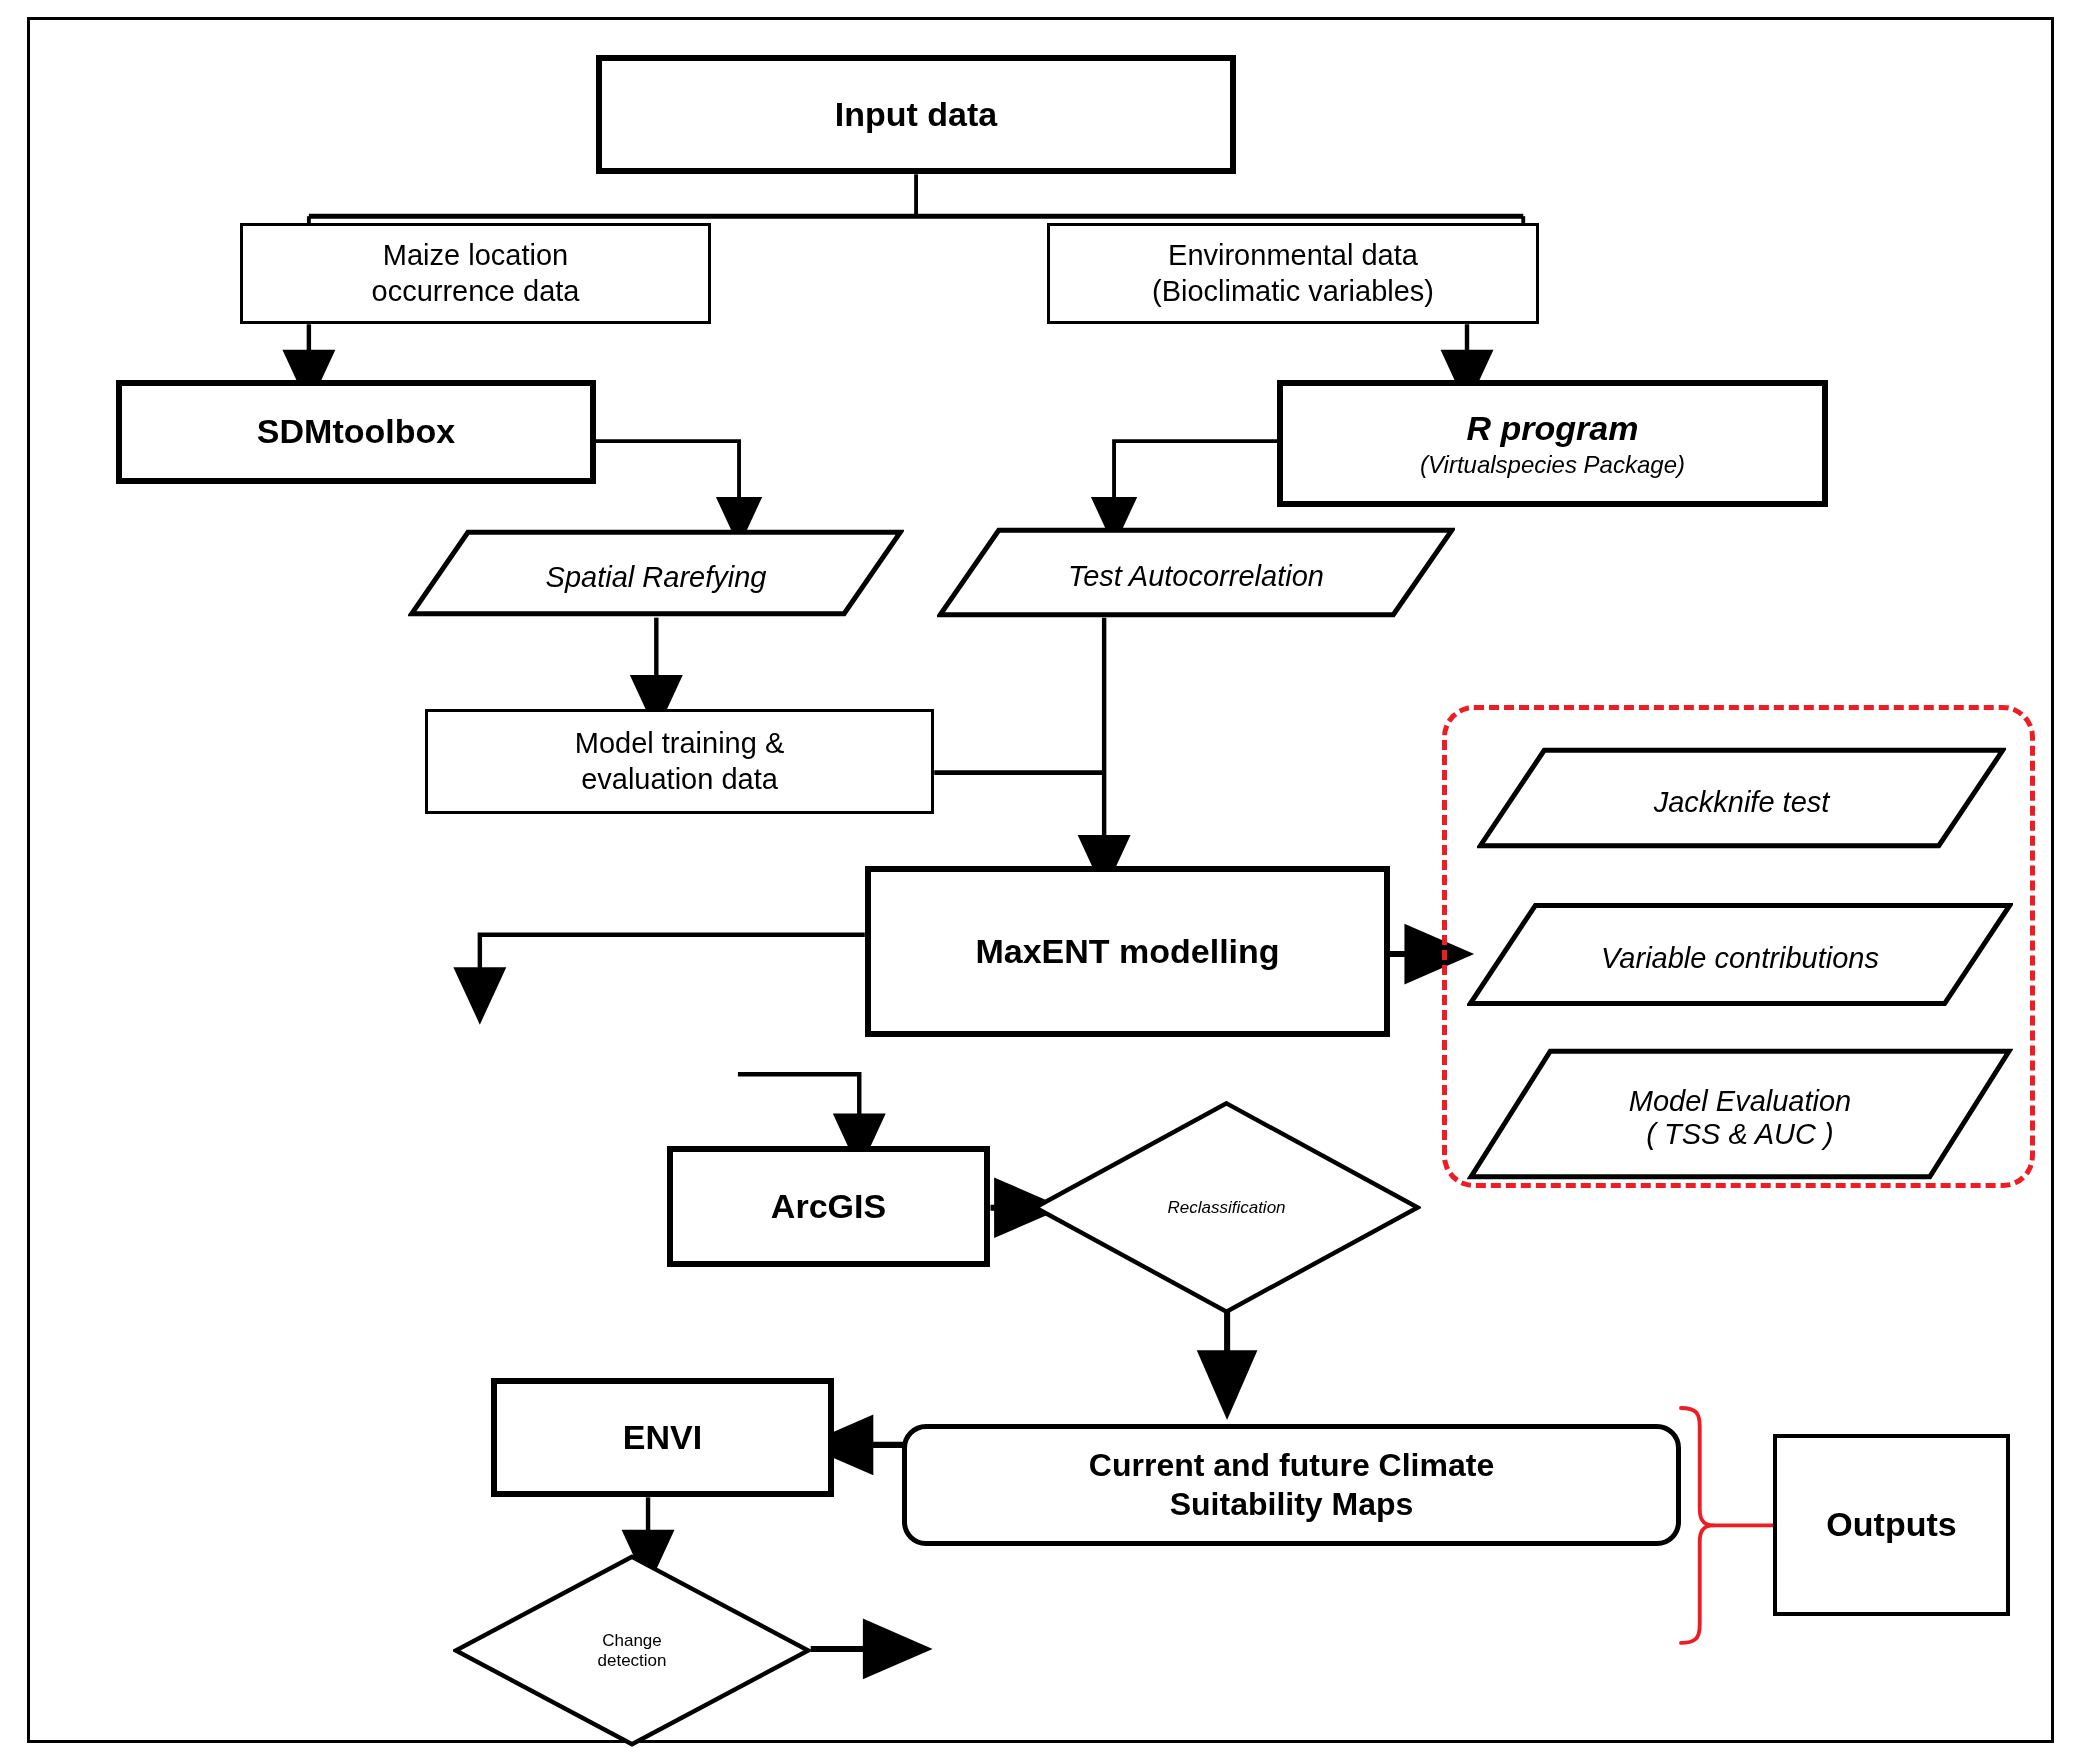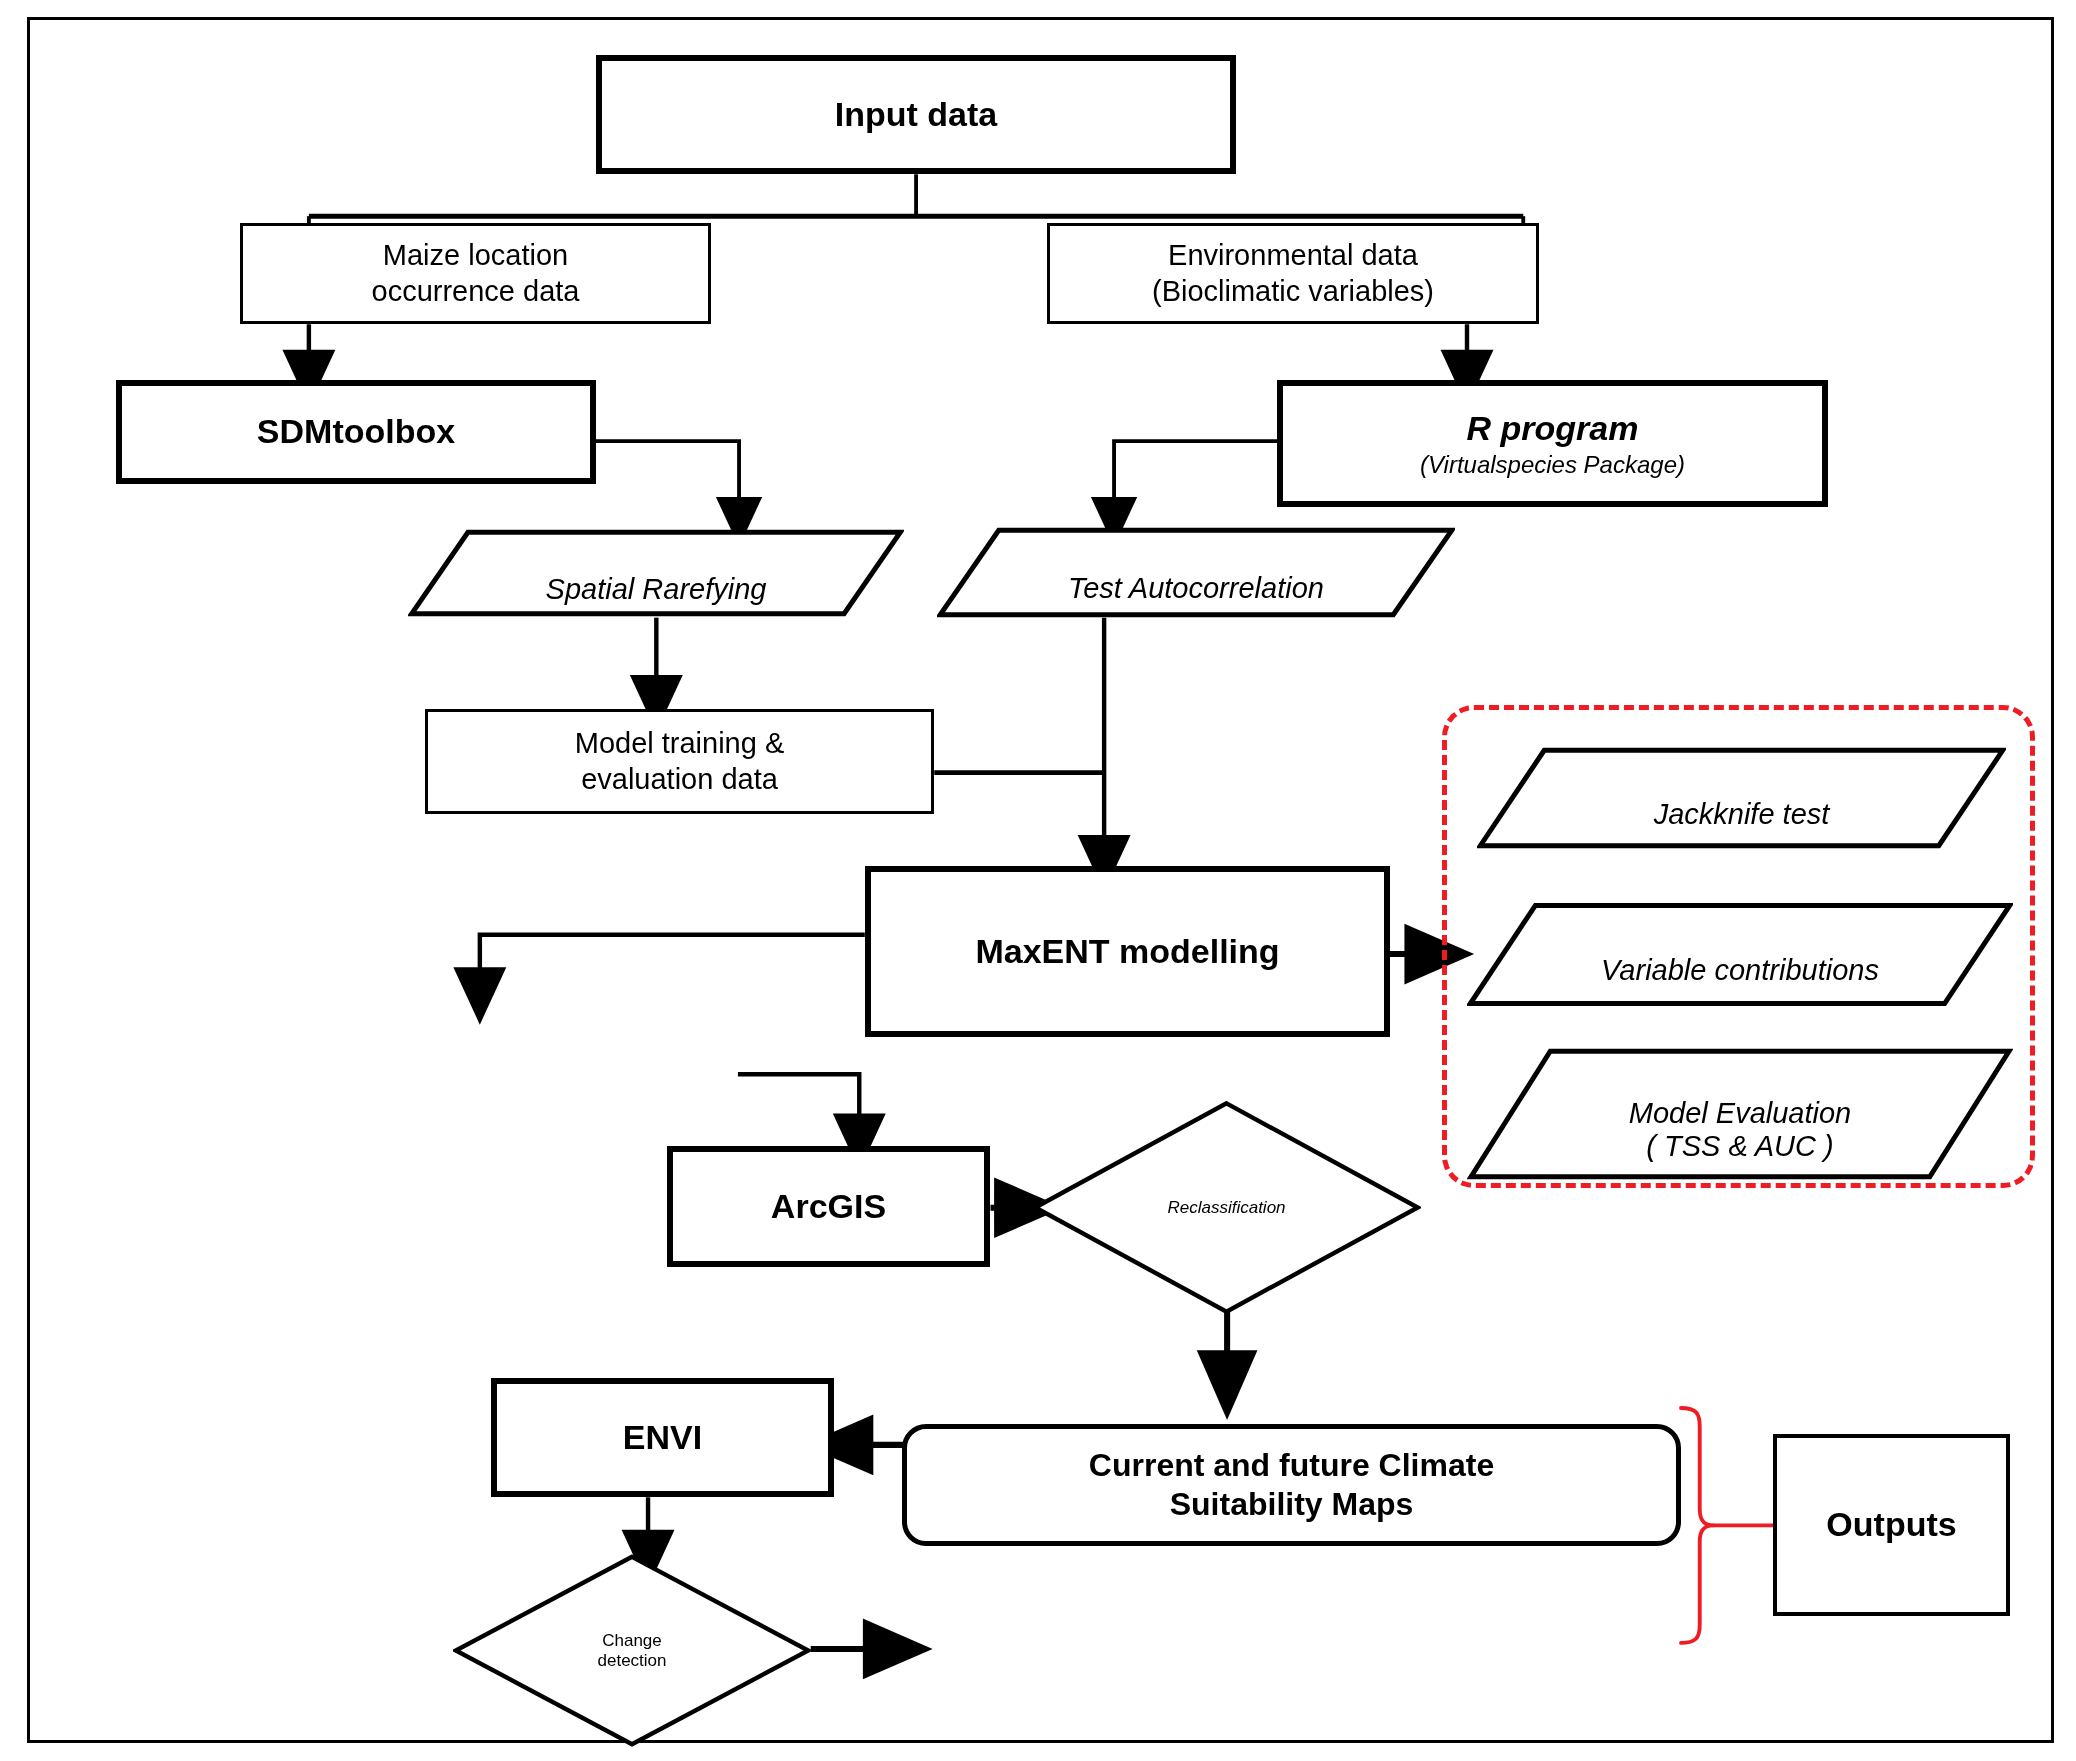--- a/index.html
+++ b/index.html
@@ -20,21 +20,21 @@
   .t-ital{font-style:italic;}
   .t-boldital{font-weight:700;font-style:italic;}
 
   .f-xxl{font-size:34px;}
   .f-xl{font-size:32px;}
   .f-lg{font-size:29px;}
   .f-md{font-size:17px;}
   .f-sm{font-size:24px;}
 
   .para{position:absolute;}
-  .para .ptxt{position:absolute;left:0;top:16px;width:100%;height:100%;display:flex;align-items:center;justify-content:center;text-align:center;}
+  .para .ptxt{position:absolute;left:0;top:4px;width:100%;height:100%;display:flex;align-items:center;justify-content:center;text-align:center;}
   .diamond{position:absolute;}
   .diamond .dtxt{position:absolute;left:0;top:0;width:100%;height:100%;display:flex;align-items:center;justify-content:center;text-align:center;}
 
   .reddash{position:absolute;border:5px dashed #ee1c23;border-radius:32px;box-sizing:border-box;background:transparent;}
 </style>
 </head>
 <body>
 
 <div id="canvas">
 

